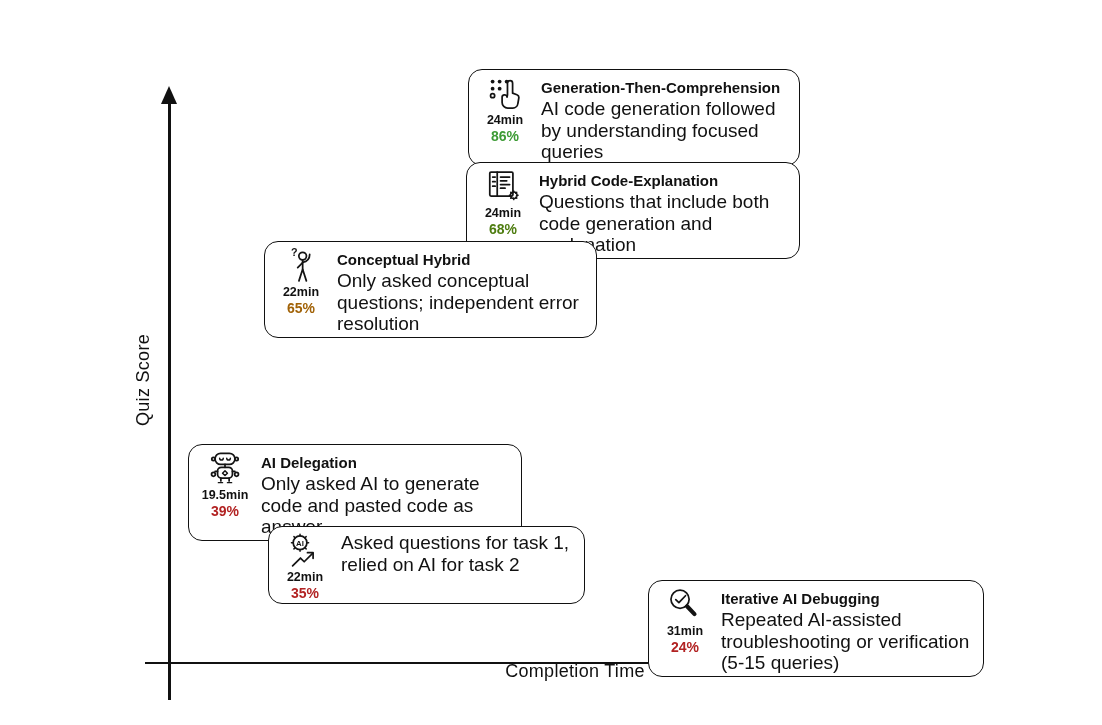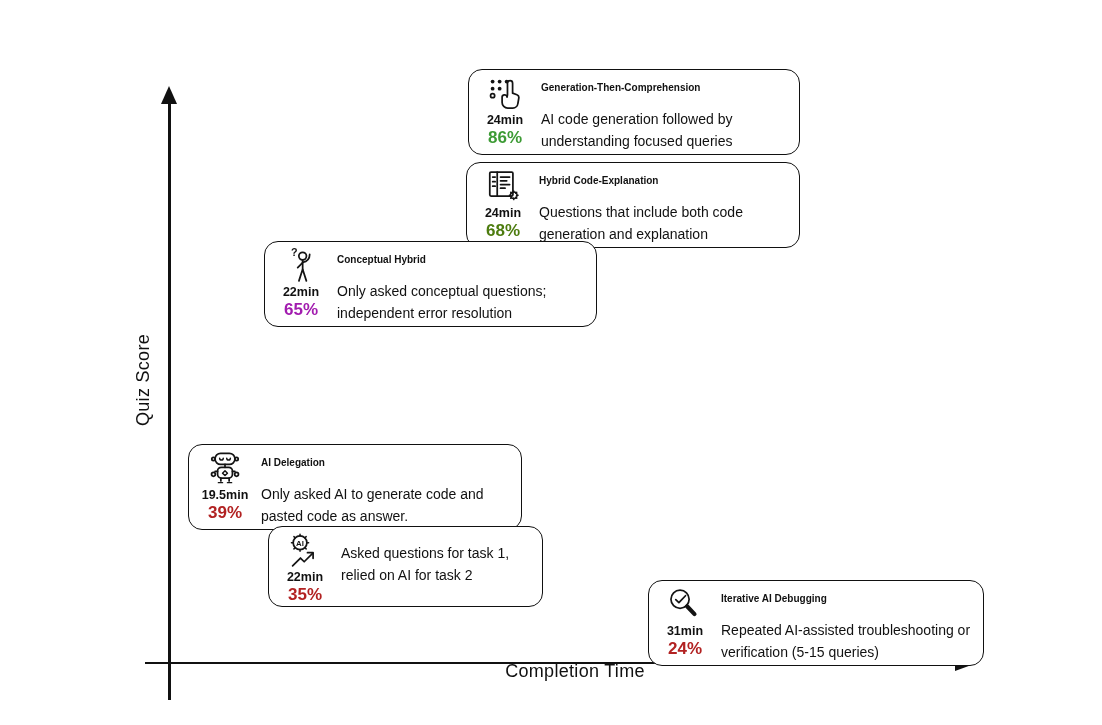--- a/index.html
+++ b/index.html
@@ -82,30 +82,30 @@
     flex: 0 0 58px;
     display: flex;
     flex-direction: column;
     align-items: center;
     text-align: center;
     line-height: 1.05;
   }
   .card-icon { height: 38px; display: flex; align-items: center; justify-content: center; }
   .card-icon svg { display: block; }
   .card-time { font-weight: bold; font-size: 12.5px; margin-top: 1px; white-space: nowrap; }
-  .card-score { font-weight: bold; font-size: 17px; margin-top: 2px; }
+  .card-score { font-weight: bold; font-size: 14px; margin-top: 2px; }
   .card-right { flex: 1 1 auto; min-width: 0; }
-  .card-title { font-weight: bold; font-size: 10px; line-height: 21px; margin-top: 2px; white-space: nowrap; }
-  .card-desc { font-size: 14px; line-height: 21.5px; margin-top: 11px; }
+  .card-title { font-weight: bold; font-size: 15px; line-height: 21px; margin-top: 2px; white-space: nowrap; }
+  .card-desc { font-size: 19px; line-height: 21.5px; }
 
   .card-gtc { left: 468px; top: 69px;  width: 332px; min-height: 73px; }
   .card-hce { left: 466px; top: 162px; width: 334px; min-height: 72px; }
   .card-ci  { left: 264px; top: 241px; width: 333px; min-height: 73px; }
   .card-ad  { left: 188px; top: 444px; width: 334px; min-height: 69px; }
-  .card-par { left: 268px; top: 526px; width: 275px; min-height: 72px; justify-content: flex-end; }
+  .card-par { left: 268px; top: 526px; width: 317px; min-height: 72px; justify-content: flex-end; }
   .card-iad { left: 648px; top: 580px; width: 336px; min-height: 69px; }
 
   .ic { stroke: #141414; fill: none; stroke-width: 2.1; stroke-linecap: round; stroke-linejoin: round; }
   .ic .fill { fill: #141414; stroke: none; }
   .ic text { stroke: none; fill: #141414; font-family: "Liberation Sans", sans-serif; }
 </style>
 </head>
 <body>
 
 <div class="canvas">
@@ -168,21 +168,21 @@
         <svg class="ic" width="40" height="38" viewBox="0 0 48 46">
           <text x="12" y="11" font-size="13" font-weight="bold">?</text>
           <circle cx="26" cy="11" r="4.6"></circle>
           <path d="M26 16 v11"></path>
           <path d="M26 19 l-6 6"></path>
           <path d="M26 18.5 c5.5 -1 8.5 -4.5 8.5 -9.5"></path>
           <path d="M26 27 l-4.5 14 M26 27 l4.5 14"></path>
         </svg>
       </div>
       <div class="card-time">22min</div>
-      <div class="card-score" style="color: #a21caf;">65%</div>
+      <div class="card-score" style="color: #a16207;">65%</div>
     </div>
     <div class="card-right">
       <div class="card-title">Conceptual Hybrid</div>
       <div class="card-desc">Only asked conceptual questions; independent error resolution</div>
     </div>
   </div>
 
   <div class="card card-ad">
     <div class="card-left">
       <div class="card-icon">

